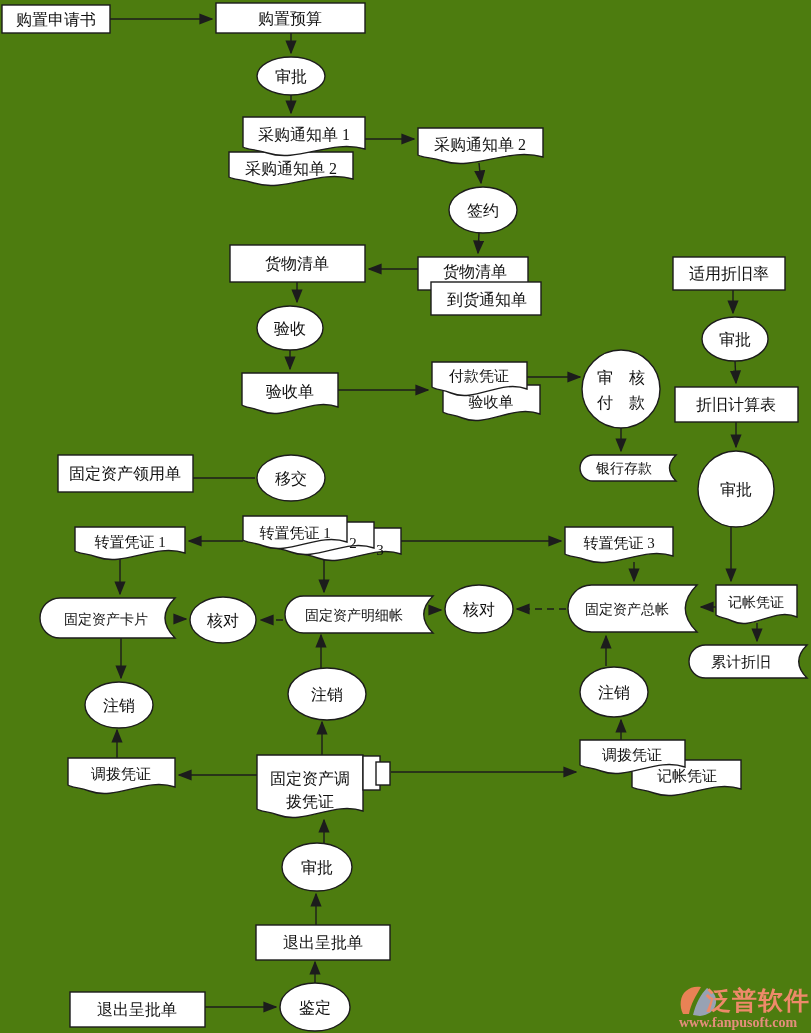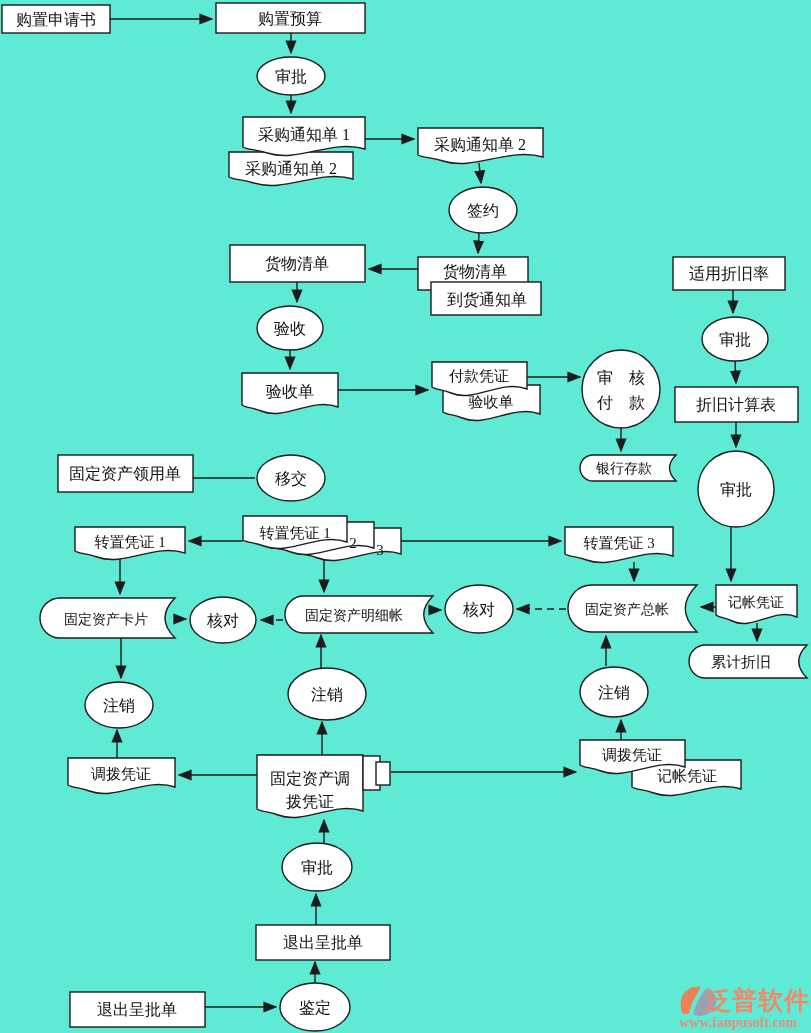--- a/index.html
+++ b/index.html
@@ -1,16 +1,16 @@
 <!DOCTYPE html>
 <html><head>
 <meta charset="utf-8">
 <style>
   html,body{margin:0;padding:0;background:#ffffff;}
-  .canvas{position:relative;width:811px;height:1033px;background:#5eead4;overflow:hidden;
+  .canvas{position:relative;width:811px;height:1033px;background:#4d7c0f;overflow:hidden;
           font-family:"Liberation Serif","DejaVu Serif",serif;}
   svg{position:absolute;left:0;top:0;}
   .shape{fill:#ffffff;stroke:#1c1c1c;stroke-width:1.4;}
   .conn{stroke:#1c1c1c;stroke-width:1.4;fill:none;}
   .dash{stroke-dasharray:7 5;}
   .lbl{fill:#111111;font-size:16px;text-anchor:middle;dominant-baseline:central;
        font-family:"Liberation Serif","DejaVu Serif",serif;}
   .sm{font-size:14px;}
   .md{font-size:15px;}
 </style>

